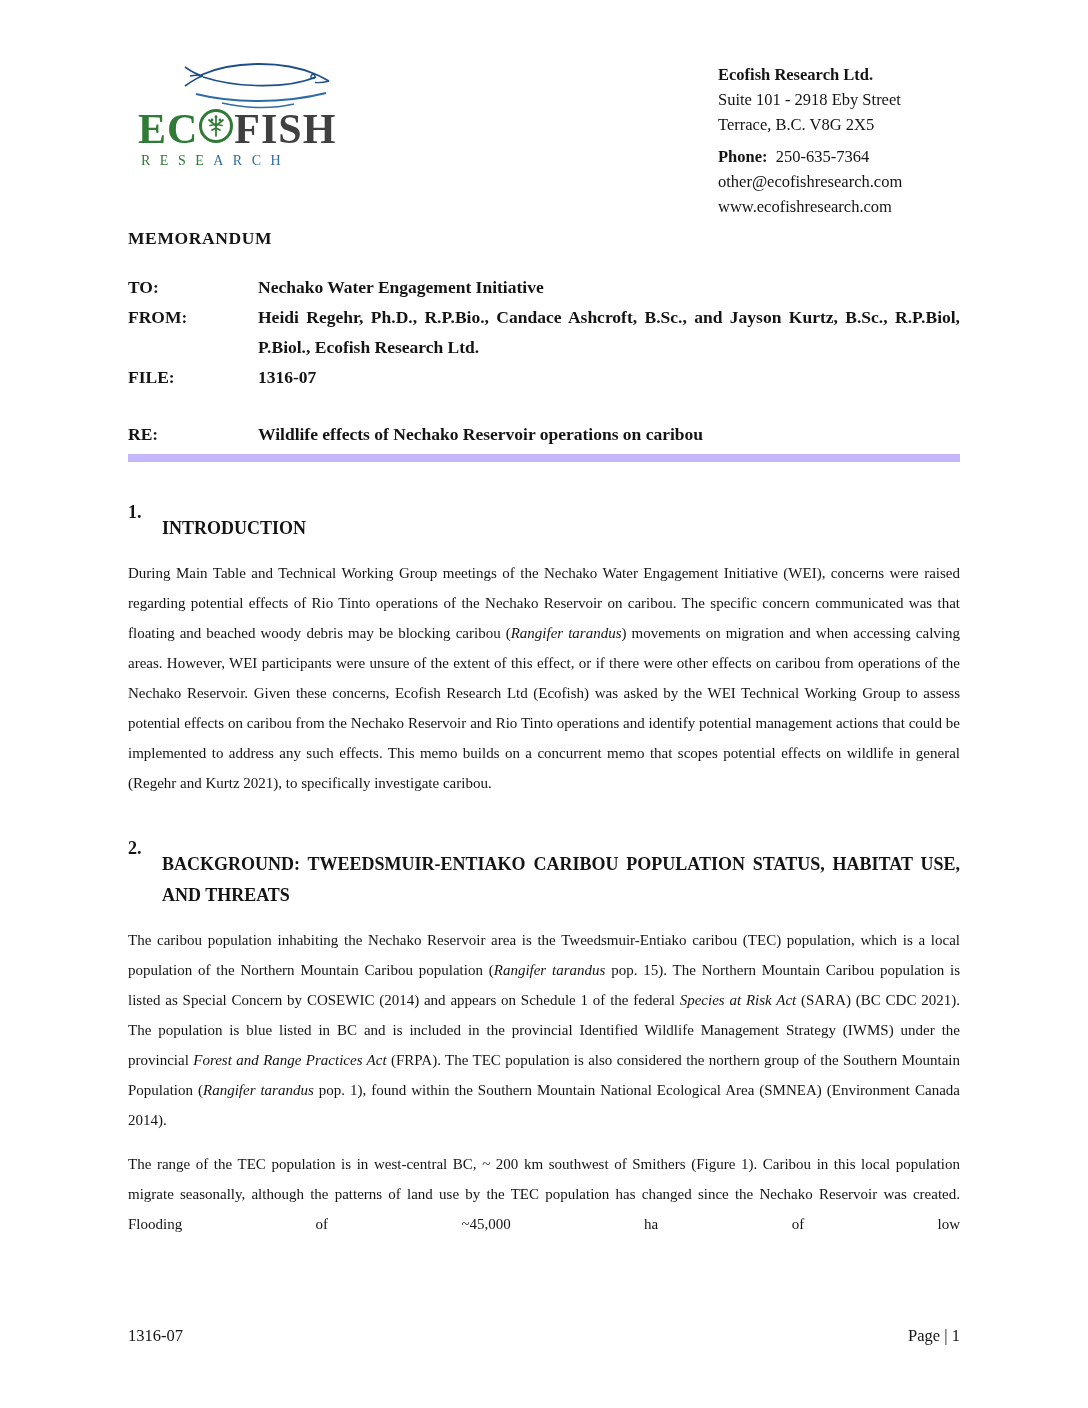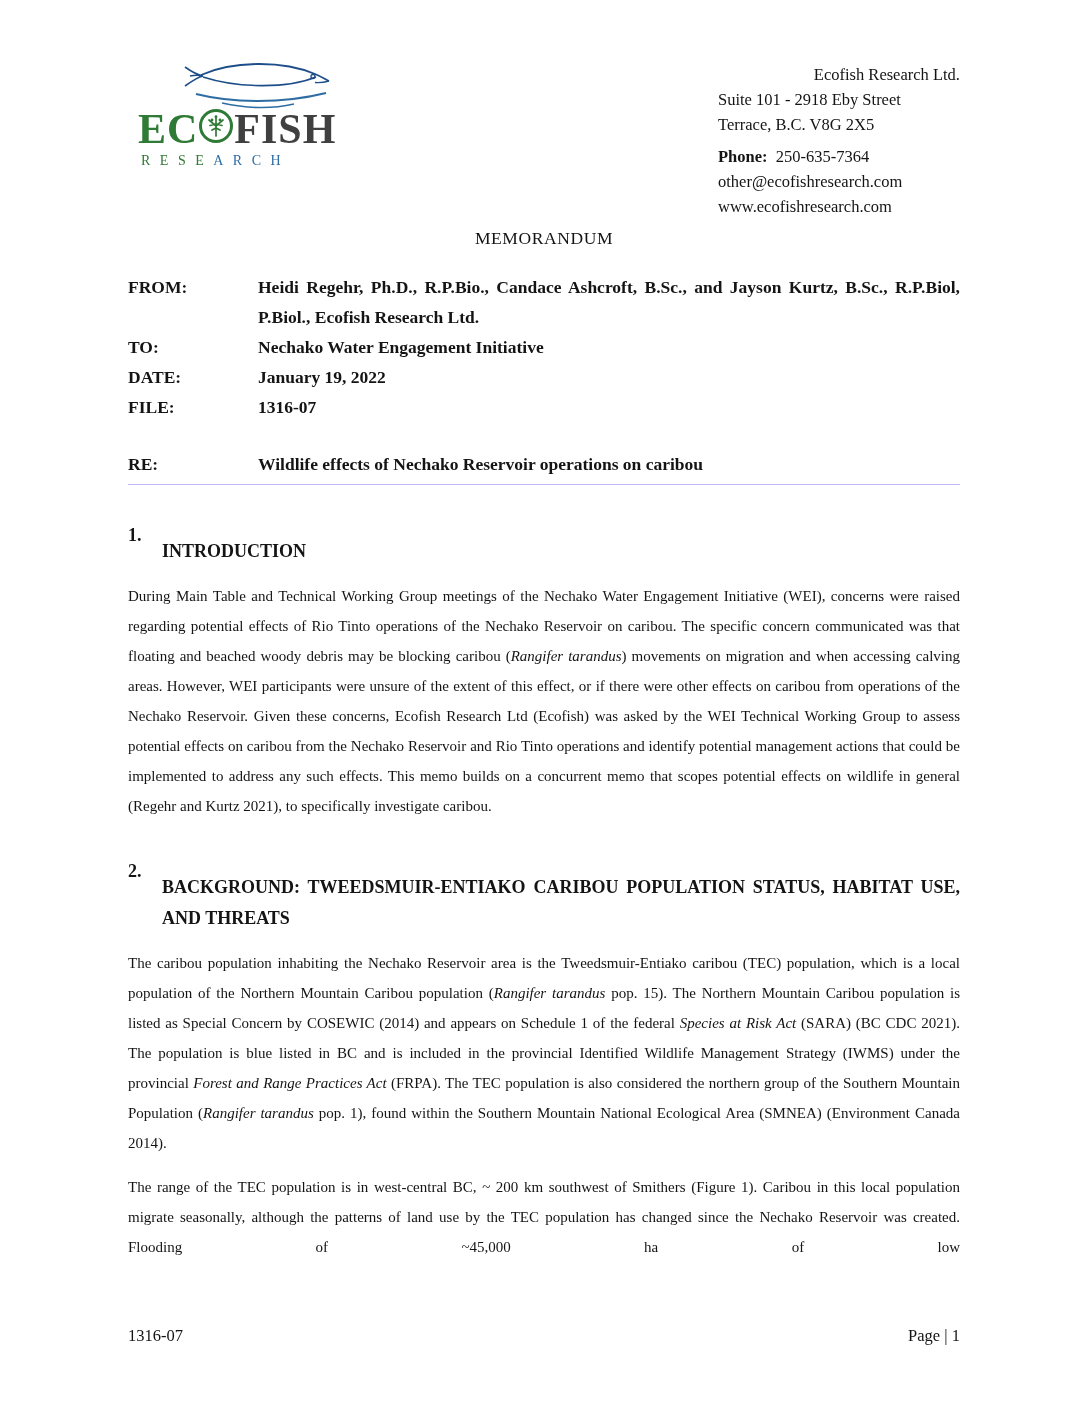--- a/index.html
+++ b/index.html
@@ -26,33 +26,33 @@
   .logo-o {
     display: inline-flex; align-items: center; justify-content: center;
     width: 34px; height: 34px; border: 3px solid #2f7a35; border-radius: 50%;
     margin: 0 1px; position: relative; top: 1px;
   }
   .logo-research { margin-top: 3px; margin-left: 3px; font-size: 14px; letter-spacing: 9.5px; font-weight: normal; white-space: nowrap; }
   .logo-research .grn { color: #2f7a35; }
   .logo-research .blu { color: #2e6da4; }
 
   .contact { width: 242px; font-size: 16.5px; line-height: 25px; margin-top: 6px; }
-  .contact .company { font-weight: normal; text-align: right; }
+  .contact .company { font-weight: bold; }
   .contact .phone-row { margin-top: 7px; }
   .contact .phone-row b { font-weight: bold; }
 
   
-  .memo-title { text-align: center; font-weight: normal; font-size: 17.5px; letter-spacing: 0.6px; margin-top: 9px; }
+  .memo-title { text-align: left; font-weight: bold; font-size: 17.5px; letter-spacing: 0.6px; margin-top: 9px; }
 
   .fields { margin-top: 23px; font-size: 17.5px; line-height: 30px; font-weight: bold; }
   .field-row { display: flex; }
   .field-label { width: 130px; flex-shrink: 0; }
   .field-value { flex: 1; text-align: justify; }
 
-  .re-row { display: flex; margin-top: 27px; padding-bottom: 5px; border-bottom: 1px solid #c4b5fd; font-size: 17.5px; line-height: 30px; font-weight: bold; }
+  .re-row { display: flex; margin-top: 27px; padding-bottom: 5px; border-bottom: 8px solid #c4b5fd; font-size: 17.5px; line-height: 30px; font-weight: bold; }
 
   
   .section-heading { display: flex; font-weight: bold; font-size: 18px; line-height: 31px; margin-top: 35px; }
   .sec-num { width: 34px; flex-shrink: 0; }
   .sec-title { flex: 1; text-align: justify; margin-top: 16px; }
 
   p.body-par { margin-top: 14px; font-size: 15px; line-height: 30px; text-align: justify; }
   p.body-par em { font-style: italic; }
   p.justify-last { text-align-last: justify; }
 
@@ -108,30 +108,26 @@
       <div class="phone-row"><b>Phone:</b>&nbsp;&nbsp;<span>250-635-7364</span></div>
       <div>other@ecofishresearch.com</div>
       <div>www.ecofishresearch.com</div>
     </div>
   </div>
 
   <div class="memo-title">MEMORANDUM</div>
 
   <div class="fields">
     <div class="field-row">
-      <div class="field-label">FROM:</div>
-      <div class="field-value">Heidi Regehr, Ph.D., R.P.Bio., Candace Ashcroft, B.Sc., and Jayson Kurtz, B.Sc., R.P.Biol, P.Biol., Ecofish Research Ltd.</div>
-    </div>
-    <div class="field-row">
       <div class="field-label">TO:</div>
       <div class="field-value">Nechako Water Engagement Initiative</div>
     </div>
     <div class="field-row">
-      <div class="field-label">DATE:</div>
-      <div class="field-value">January 19, 2022</div>
+      <div class="field-label">FROM:</div>
+      <div class="field-value">Heidi Regehr, Ph.D., R.P.Bio., Candace Ashcroft, B.Sc., and Jayson Kurtz, B.Sc., R.P.Biol, P.Biol., Ecofish Research Ltd.</div>
     </div>
     <div class="field-row">
       <div class="field-label">FILE:</div>
       <div class="field-value">1316-07</div>
     </div>
   </div>
 
   <div class="re-row">
     <div class="field-label">RE:</div>
     <div class="field-value">Wildlife effects of Nechako Reservoir operations on caribou</div>

